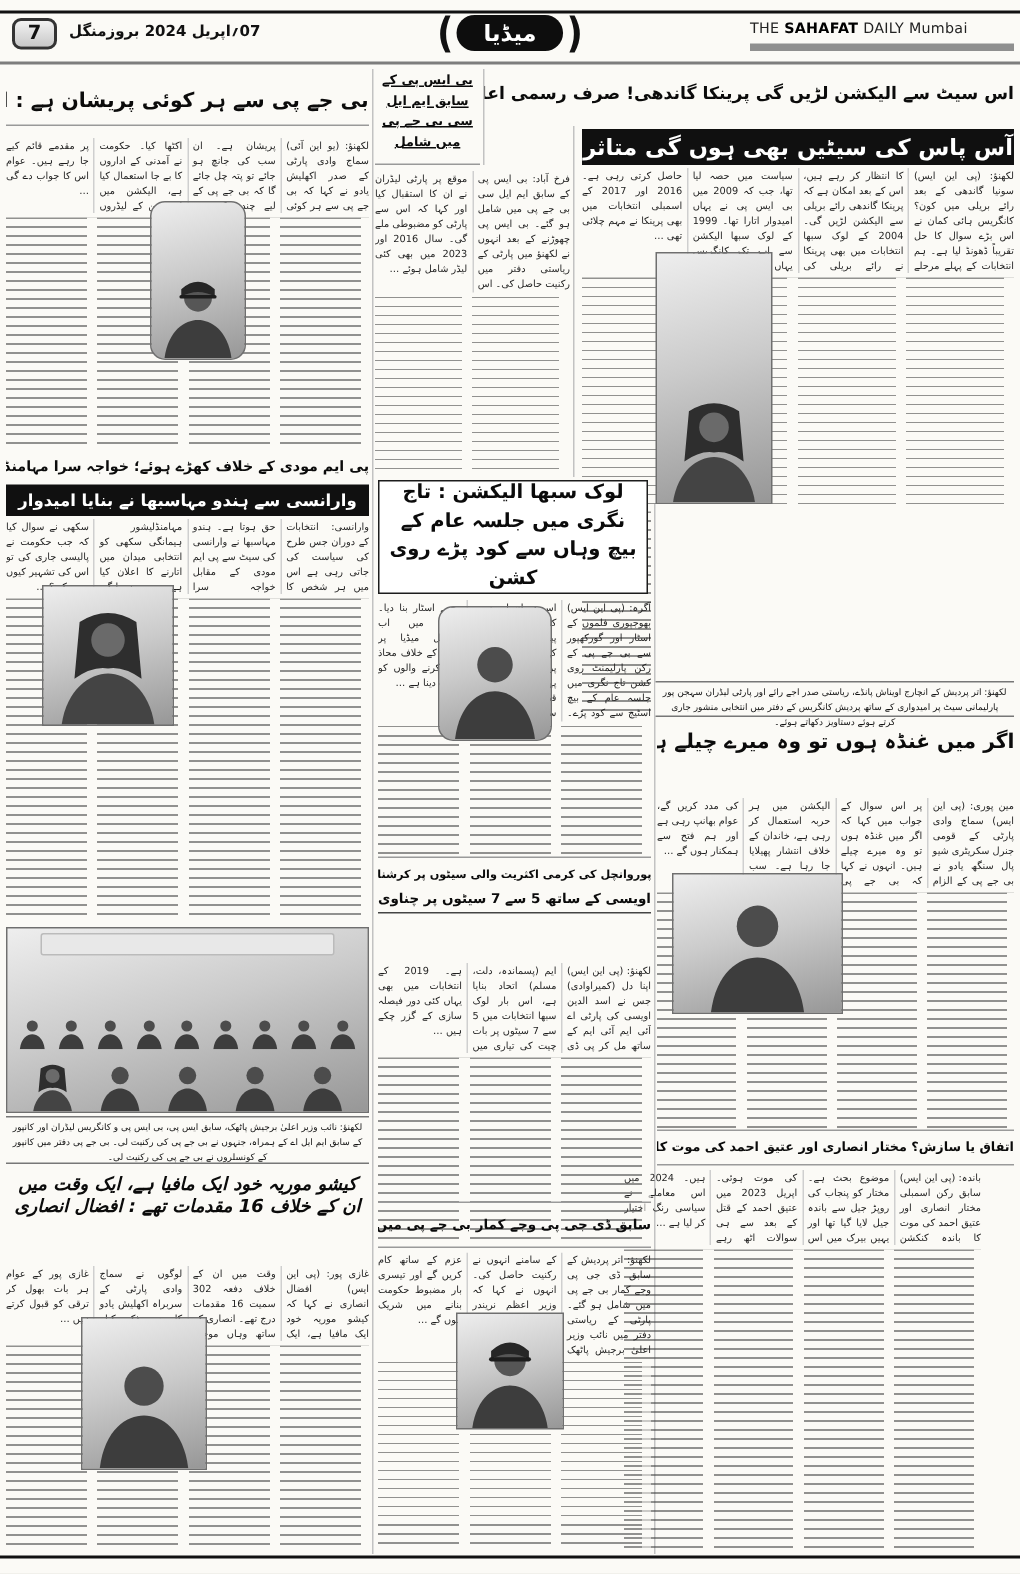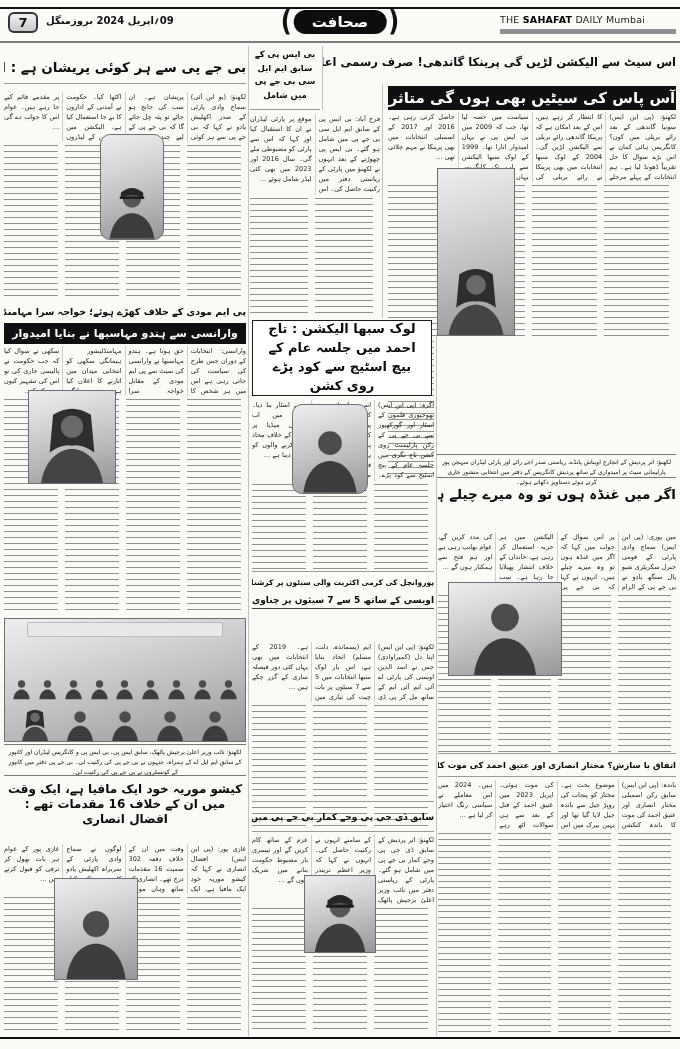--- a/index.html
+++ b/index.html
@@ -14,25 +14,25 @@
     font-weight:bold;font-size:13px;color:#111;}
   .hdr-date{position:absolute;left:46px;top:15px;width:140px;font-size:10px;font-weight:bold;color:#111;direction:rtl;text-align:left;}
   .masthead{position:absolute;left:50%;top:9px;transform:translateX(-50%);display:flex;align-items:center;gap:2px;}
   .masthead .paren{font-size:24px;font-weight:bold;color:#111;transform:scaleY(1.15);line-height:26px;}
   .masthead .pill{background:#0d0d0d;color:#fff;border-radius:14px;padding:2px 18px;font-weight:bold;font-size:15px;direction:rtl;line-height:20px;}
   .brand{position:absolute;left:500px;top:14px;width:176px;font-size:9.5px;color:#222;text-align:left;letter-spacing:.2px;}
   .brand b{font-weight:bold;color:#000;margin-top:35px;}
   .brand-bar{position:absolute;left:500px;top:29px;width:176px;height:5px;background:#8f8f8f;}
   
   .h{position:absolute;direction:rtl;font-weight:bold;color:#0b0b0b;text-align:center;white-space:nowrap;overflow:hidden;}
-  .h.wrap{white-space:normal;line-height:1.25;}
+  .h.wrap{white-space:normal;line-height:1.25;font-style:italic;}
   .banner{position:absolute;background:#101010;color:#fff;font-weight:bold;direction:rtl;display:flex;align-items:center;justify-content:center;overflow:hidden;}
   .boxhead{position:absolute;border:1.5px solid #1c1c1c;background:#fff;direction:rtl;font-weight:bold;color:#0b0b0b;
     text-align:center;display:flex;align-items:center;justify-content:center;padding:3px 5px;line-height:1.45;}
-  .kicker{position:absolute;direction:rtl;font-weight:bold;font-size:8.5px;line-height:1.6;text-align:center;color:#0b0b0b;border-bottom:1px solid #999;padding-bottom:2px;}
+  .kicker{position:absolute;direction:rtl;font-weight:bold;font-size:8.5px;line-height:1.6;text-align:center;color:#0b0b0b;border-bottom:1px solid #999;padding-bottom:2px;text-decoration:underline;}
   
   .article{position:absolute;display:flex;flex-direction:column;overflow:hidden;}
   .intro{direction:rtl;font-size:6.5px;line-height:1.55;text-align:justify;color:#1c1c1c;
     column-count:var(--n);column-gap:7px;column-rule:1px solid #cfcfcf;}
   .greek{flex:1 1 auto;min-height:8px;margin-top:3px;opacity:.55;
     background-image:
       repeating-linear-gradient(90deg,transparent 0 calc(var(--colw) - 7px),#fbfaf6 calc(var(--colw) - 7px) var(--colw)),
       repeating-linear-gradient(180deg,#3c3c3c 0 1px,transparent 1px 6px);}
   
   .photo{position:absolute;border:1px solid #6f6f6f;overflow:hidden;
@@ -72,24 +72,24 @@
     <path d="M28 20 Q50 6 72 20 L76 64 Q62 54 50 56 Q38 54 24 64 Z" fill="#2e2e2e"></path>
     <circle cx="50" cy="34" r="13" fill="#6a6a6a"></circle>
     <path d="M14 100 C18 72 36 60 50 60 C64 60 82 72 86 100 Z" fill="#444"></path>
   </symbol>
 </svg>
 
 <div id="page">
 
   <div class="blackline" style="left:0;top:7px;width:680px;height:2px"></div>
   <div class="pagenum">7</div>
-  <div class="hdr-date">09؍اپریل 2024 بروزمنگل</div>
+  <div class="hdr-date">07؍اپریل 2024 بروزمنگل</div>
   <div class="masthead">
     <span class="paren">(</span>
-    <span class="pill">صحافت</span>
+    <span class="pill">میڈیا</span>
     <span class="paren">)</span>
   </div>
   <div class="brand">
     <span>THE</span>
     <b>SAHAFAT</b>
     <span>DAILY Mumbai</span>
   </div>
   <div class="brand-bar"></div>
   <div class="rule-h" style="left:0;top:41px;width:680px;height:2px;background:#7d7d7d"></div>
 
@@ -126,21 +126,21 @@
       <svg class="ph-svg">
           <use href="#sym-person"></use>
         </svg>
     </div>
   </div>
 
   <div class="rule-h" style="left:438px;top:753px;width:238px"></div>
   <div class="h" style="left:438px;top:757px;width:238px;height:17px;font-size:8.5px;line-height:17px">اتفاق یا سازش؟ مختار انصاری اور عتیق احمد کی موت کا باندہ کنکشن</div>
   <div class="rule-h" style="left:438px;top:776px;width:238px"></div>
 
-  <div class="article" style="left:438px;top:780px;width:238px;height:254px">
+  <div class="article" style="left:416px;top:780px;width:238px;height:254px">
     <div class="intro" style="--n:4">باندہ: (پی این ایس) سابق رکن اسمبلی مختار انصاری اور عتیق احمد کی موت کا باندہ کنکشن موضوع بحث ہے۔ مختار کو پنجاب کی روپڑ جیل سے باندہ جیل لایا گیا تھا اور یہیں بیرک میں اس کی موت ہوئی۔ اپریل 2023 میں عتیق احمد کے قتل کے بعد سے ہی سوالات اٹھ رہے ہیں۔ 2024 میں اس معاملے نے سیاسی رنگ اختیار کر لیا ہے …</div>
     <div class="greek" style="--colw:60px"></div>
   </div>
 
   <div class="h" style="left:4px;top:50px;width:242px;height:34px;font-size:13.5px;line-height:34px;border-bottom:1px solid #999">بی جے پی سے ہر کوئی پریشان ہے : اکھلیش</div>
 
   <div class="article" style="left:4px;top:92px;width:242px;height:208px">
     <div class="intro" style="--n:4">لکھنؤ: (یو این آئی) سماج وادی پارٹی کے صدر اکھلیش یادو نے کہا کہ بی جے پی سے ہر کوئی پریشان ہے۔ ان سب کی جانچ ہو جائے تو پتہ چل جائے گا کہ بی جے پی کے لیے چندہ کس نے اکٹھا کیا۔ حکومت نے آمدنی کے اداروں کا بے جا استعمال کیا ہے، الیکشن میں اپوزیشن کے لیڈروں پر مقدمے قائم کیے جا رہے ہیں۔ عوام اس کا جواب دے گی …</div>
     <div class="greek" style="--colw:61px"></div>
     <div class="photo round" style="left:96px;top:42px;width:64px;height:106px">
@@ -226,21 +226,21 @@
     </div>
   </div>
 
   <div class="kicker" style="left:250px;top:48px;width:70px;height:62px">بی ایس پی کے سابق ایم ایل سی بی جے پی میں شامل</div>
 
   <div class="article" style="left:250px;top:114px;width:130px;height:202px">
     <div class="intro" style="--n:2">فرخ آباد: بی ایس پی کے سابق ایم ایل سی بی جے پی میں شامل ہو گئے۔ بی ایس پی چھوڑنے کے بعد انہوں نے لکھنؤ میں پارٹی کے ریاستی دفتر میں رکنیت حاصل کی۔ اس موقع پر پارٹی لیڈران نے ان کا استقبال کیا اور کہا کہ اس سے پارٹی کو مضبوطی ملے گی۔ سال 2016 اور 2023 میں بھی کئی لیڈر شامل ہوئے …</div>
     <div class="greek" style="--colw:65px"></div>
   </div>
 
-  <div class="boxhead" style="left:252px;top:320px;width:180px;height:76px;font-size:13px">لوک سبھا الیکشن : تاج احمد میں جلسہ عام کے بیچ اسٹیج سے کود پڑے روی کشن</div>
+  <div class="boxhead" style="left:252px;top:320px;width:180px;height:76px;font-size:13px">لوک سبھا الیکشن : تاج نگری میں جلسہ عام کے بیچ وہاں سے کود پڑے روی کشن</div>
 
   <div class="article" style="left:252px;top:400px;width:182px;height:170px">
     <div class="intro" style="--n:3">آگرہ: (پی این ایس) بھوجپوری فلموں کے اسٹار اور گورکھپور سے بی جے پی کے رکن پارلیمنٹ روی کشن تاج نگری میں جلسہ عام کے بیچ اسٹیج سے کود پڑے۔ اس دوران انہوں نے کارکنوں کو واضح پیغام دیا۔ انہوں نے کہا کہ سوشل میڈیا پر چرچا میں آنے سے پہلے میں بھی عام قطار میں تھا، سوشل میڈیا نے مجھے اسٹار بنا دیا۔ ایسے میں اب سوشل میڈیا پر پارٹی کے خلاف محاذ گرم کرنے والوں کو جواب دینا ہے …</div>
     <div class="greek" style="--colw:61px"></div>
     <div class="photo round" style="left:40px;top:4px;width:76px;height:90px">
       <svg class="ph-svg">
           <use href="#sym-person"></use>
         </svg>
     </div>
   </div>

